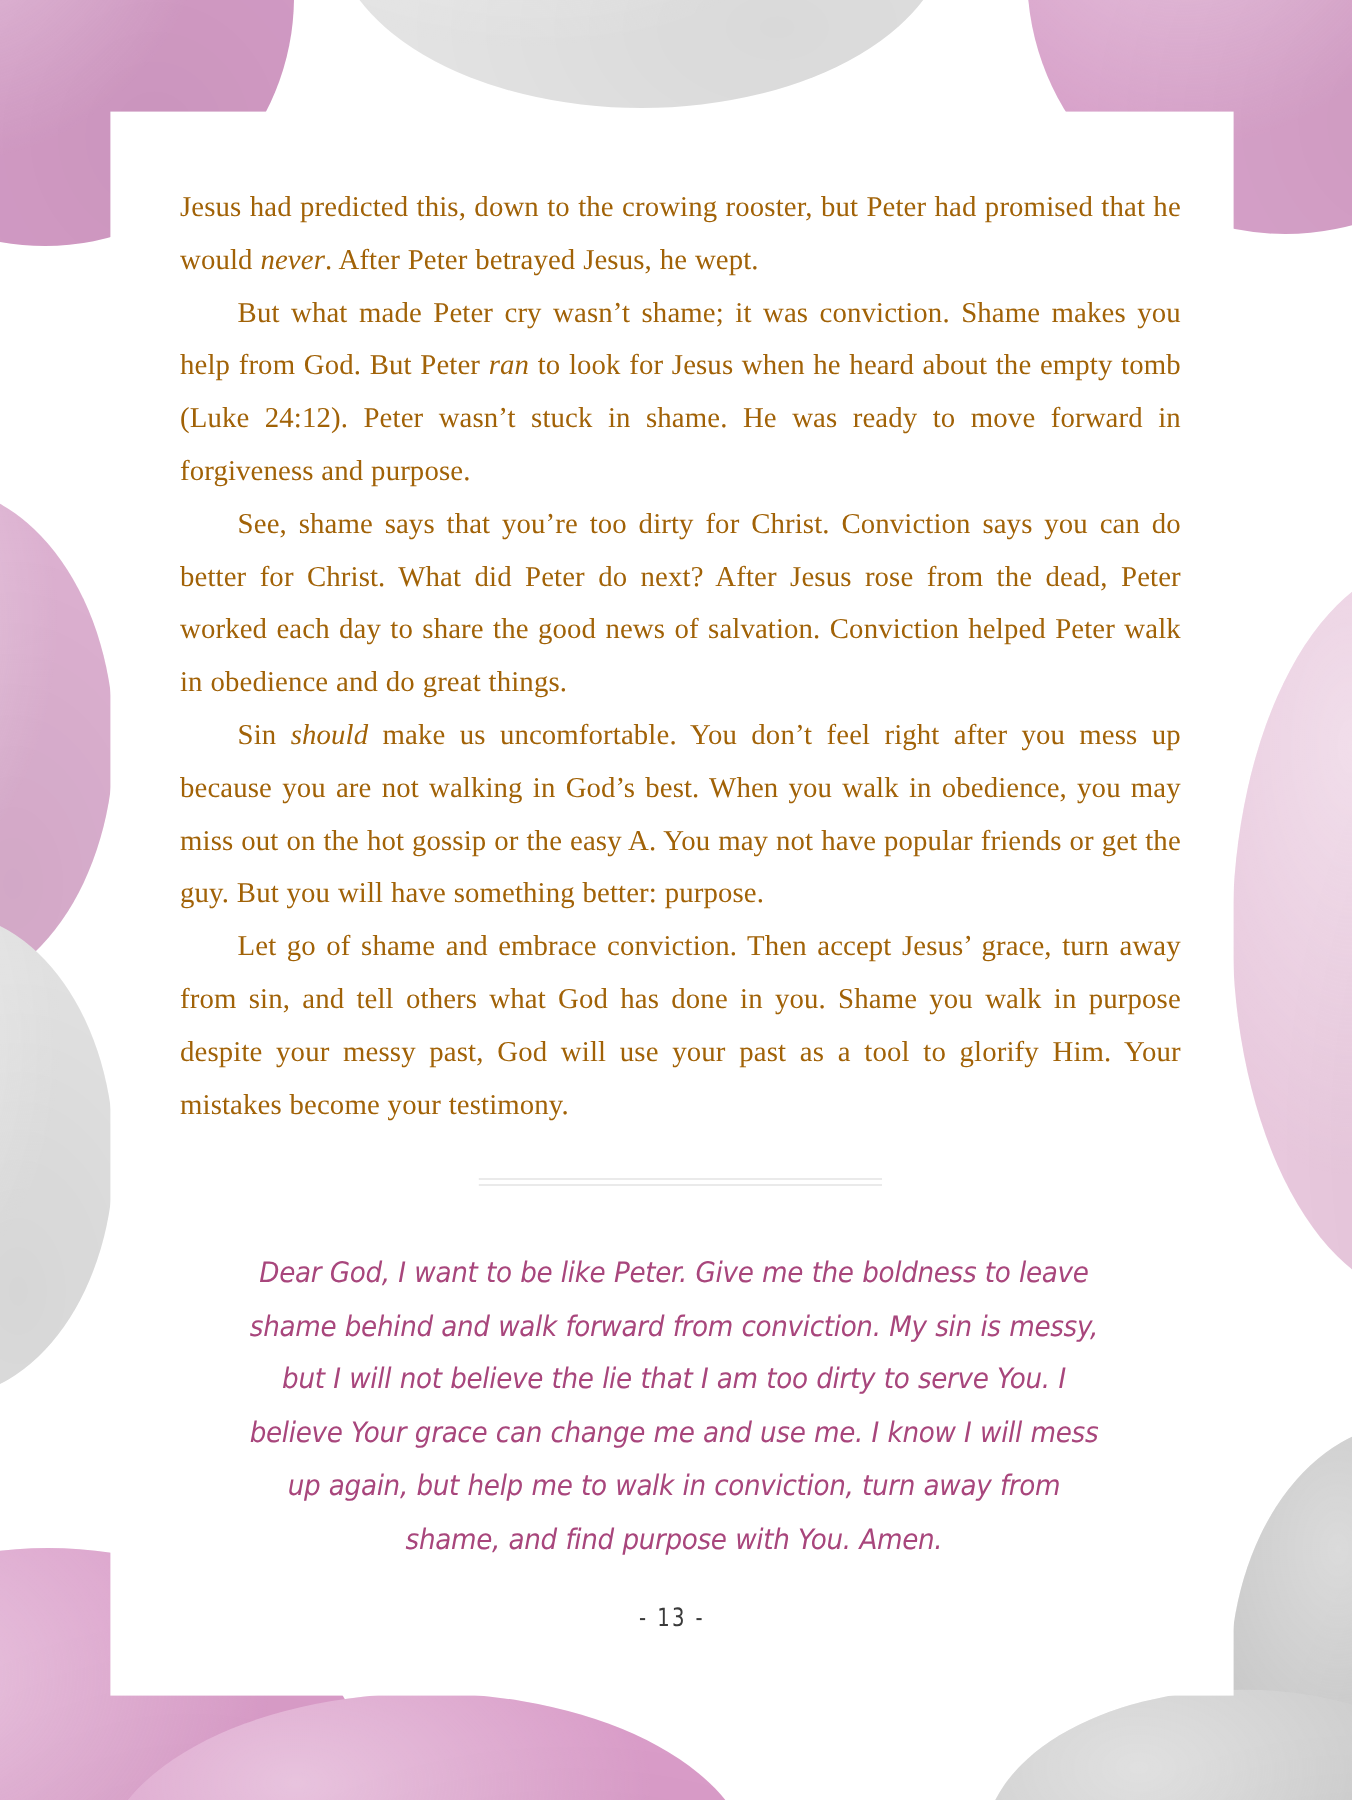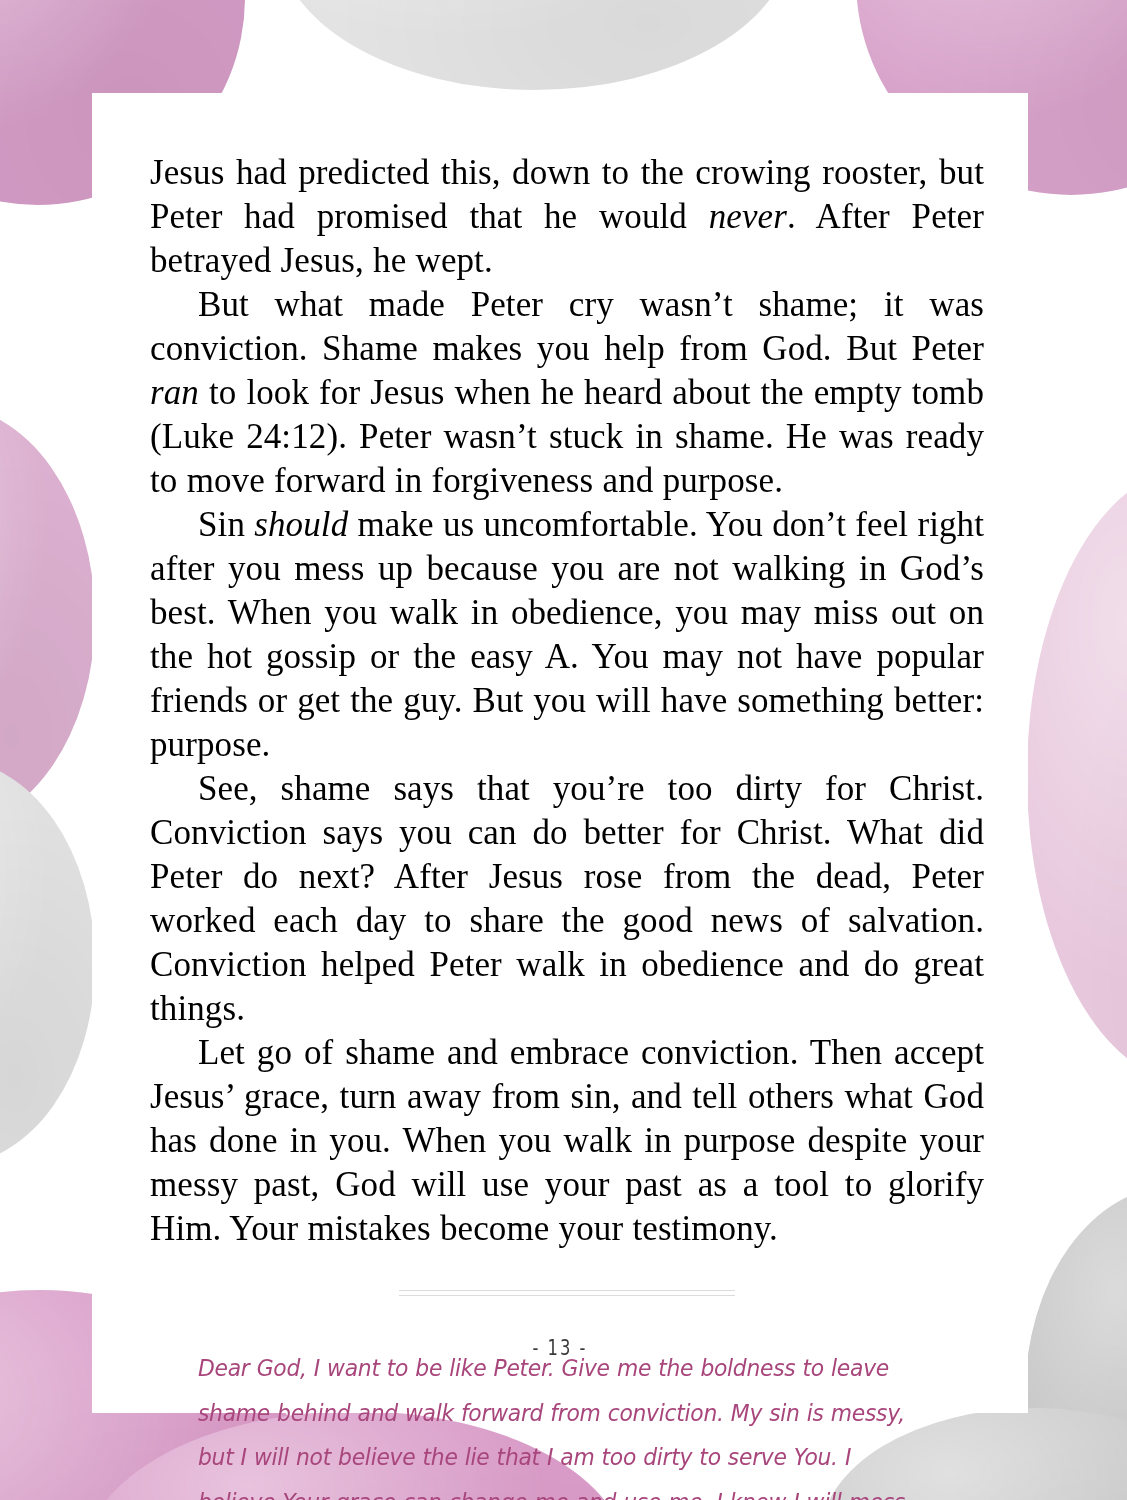--- a/index.html
+++ b/index.html
@@ -57,23 +57,23 @@
   #content {
     position: absolute;
     left: 58px;
     top: 58px;
     width: 834px;
   }
 
   
   .body-text p {
     margin: 0;
-    font-size: 35px;
+    font-size: 24px;
     line-height: 44px;
-    color: #000000;
+    color: #a16207;
     text-align: justify;
     text-indent: 48px;
     -webkit-hyphens: none;
     hyphens: none;
     letter-spacing: 0.1px;
     word-spacing: 0.4px;
   }
 
   .body-text p.no-indent {
     text-indent: 0;
@@ -95,20 +95,21 @@
   }
   .divider .rule + .rule {
     margin-top: 4px;
   }
 
   
   .prayer {
     margin-top: 50px;
     padding-left: 48px;
     padding-right: 4px;
+    text-align: center;
   }
   .prayer p {
     margin: 0;
     font-family: "DejaVu Sans", "Liberation Sans", sans-serif;
     font-style: italic;
     font-size: 23.5px;
     line-height: 44.5px;
     color: #a8467c;
     letter-spacing: -0.3px;
     word-spacing: 0.5px;
@@ -148,23 +149,23 @@
       <div class="blob" style="left: 820px; top: 1408px; width: 430px; height: 260px; background: rgb(204, 204, 204);"></div>
     </div>
 
   <div id="card">
 
     <div id="content">
 
       <div class="body-text">
           <p class="no-indent"><span>Jesus had predicted this, down to the crowing rooster, but Peter had promised that he would </span><em>never</em><span>. After Peter betrayed Jesus, he wept.</span></p>
           <p><span>But what made Peter cry wasn’t shame; it was conviction. Shame makes you help from God. But Peter </span><em>ran</em><span> to look for Jesus when he heard about the empty tomb (Luke 24:12). Peter wasn’t stuck in shame. He was ready to move forward in forgiveness and purpose.</span></p>
+          <p><span>See, shame says that you’re too dirty for Christ. Conviction says you can do better for Christ. What did Peter do next? After Jesus rose from the dead, Peter worked each day to share the good news of salvation. Conviction helped Peter walk in obedience and do great things.</span></p>
           <p><span>Sin </span><em>should</em><span> make us uncomfortable. You don’t feel right after you mess up because you are not walking in God’s best. When you walk in obedience, you may miss out on the hot gossip or the easy A. You may not have popular friends or get the guy. But you will have something better: purpose.</span></p>
-          <p><span>See, shame says that you’re too dirty for Christ. Conviction says you can do better for Christ. What did Peter do next? After Jesus rose from the dead, Peter worked each day to share the good news of salvation. Conviction helped Peter walk in obedience and do great things.</span></p>
-          <p><span>Let go of shame and embrace conviction. Then accept Jesus’ grace, turn away from sin, and tell others what God has done in you. When you walk in purpose despite your messy past, God will use your past as a tool to glorify Him. Your mistakes become your testimony.</span></p>
+          <p><span>Let go of shame and embrace conviction. Then accept Jesus’ grace, turn away from sin, and tell others what God has done in you. Shame you walk in purpose despite your messy past, God will use your past as a tool to glorify Him. Your mistakes become your testimony.</span></p>
         </div>
 
       <div class="divider">
         <div class="rule"></div>
         <div class="rule"></div>
       </div>
 
       <div class="prayer">
         <p>Dear God, I want to be like Peter. Give me the boldness to leave shame behind and walk forward from conviction. My sin is messy, but I will not believe the lie that I am too dirty to serve You. I believe Your grace can change me and use me. I know I will mess up again, but help me to walk in conviction, turn away from shame, and find purpose with You. Amen.</p>
       </div>

